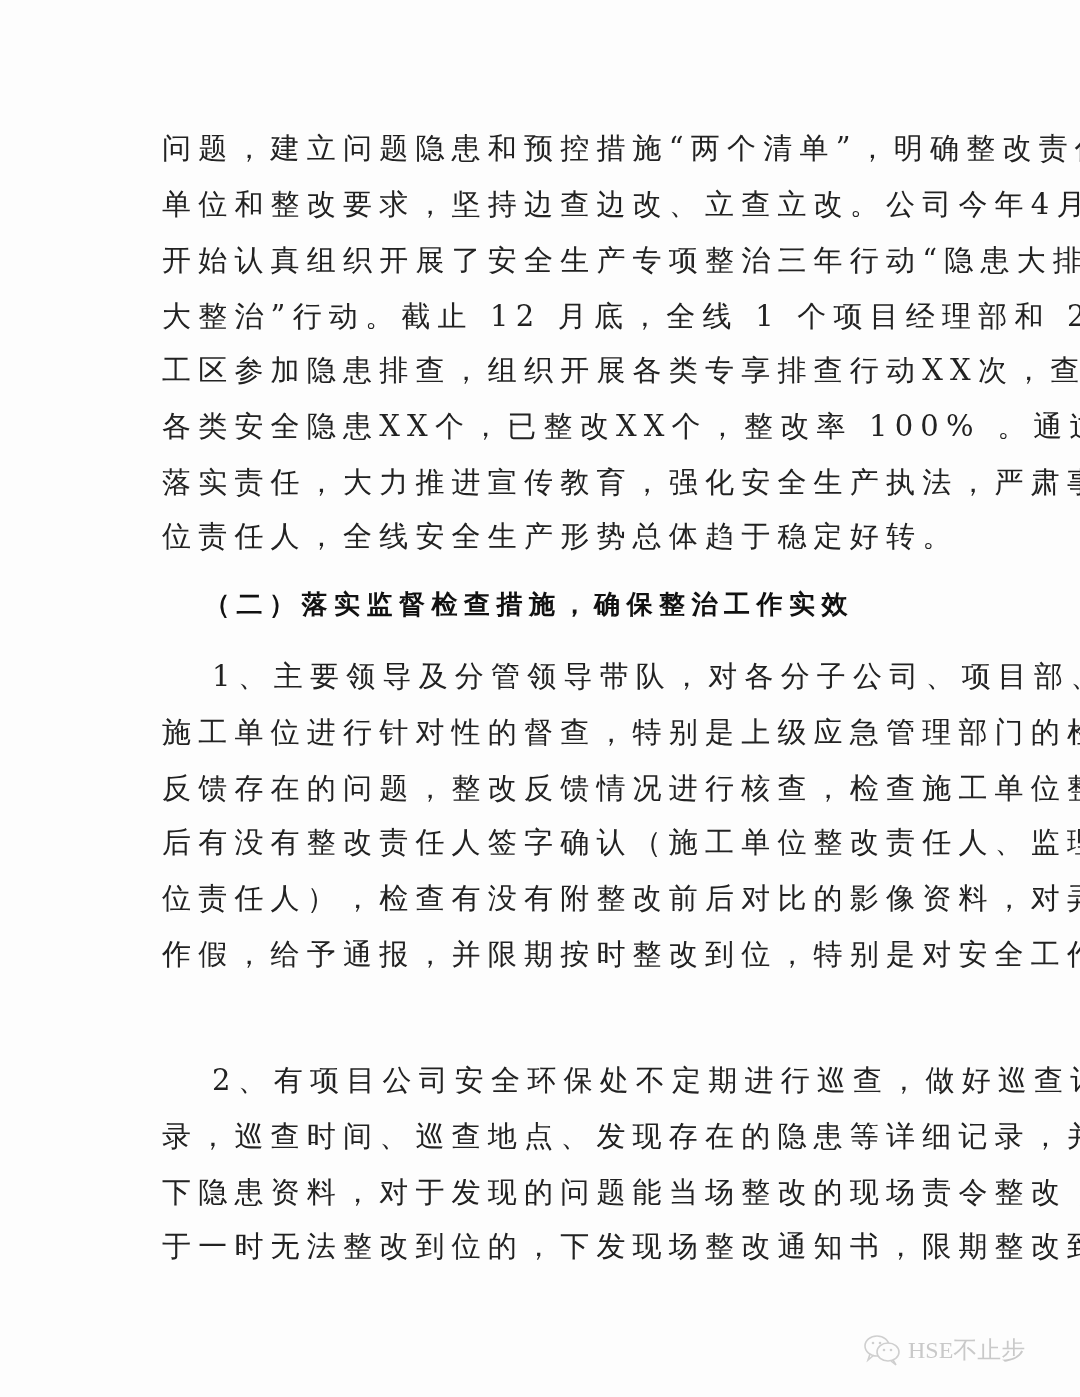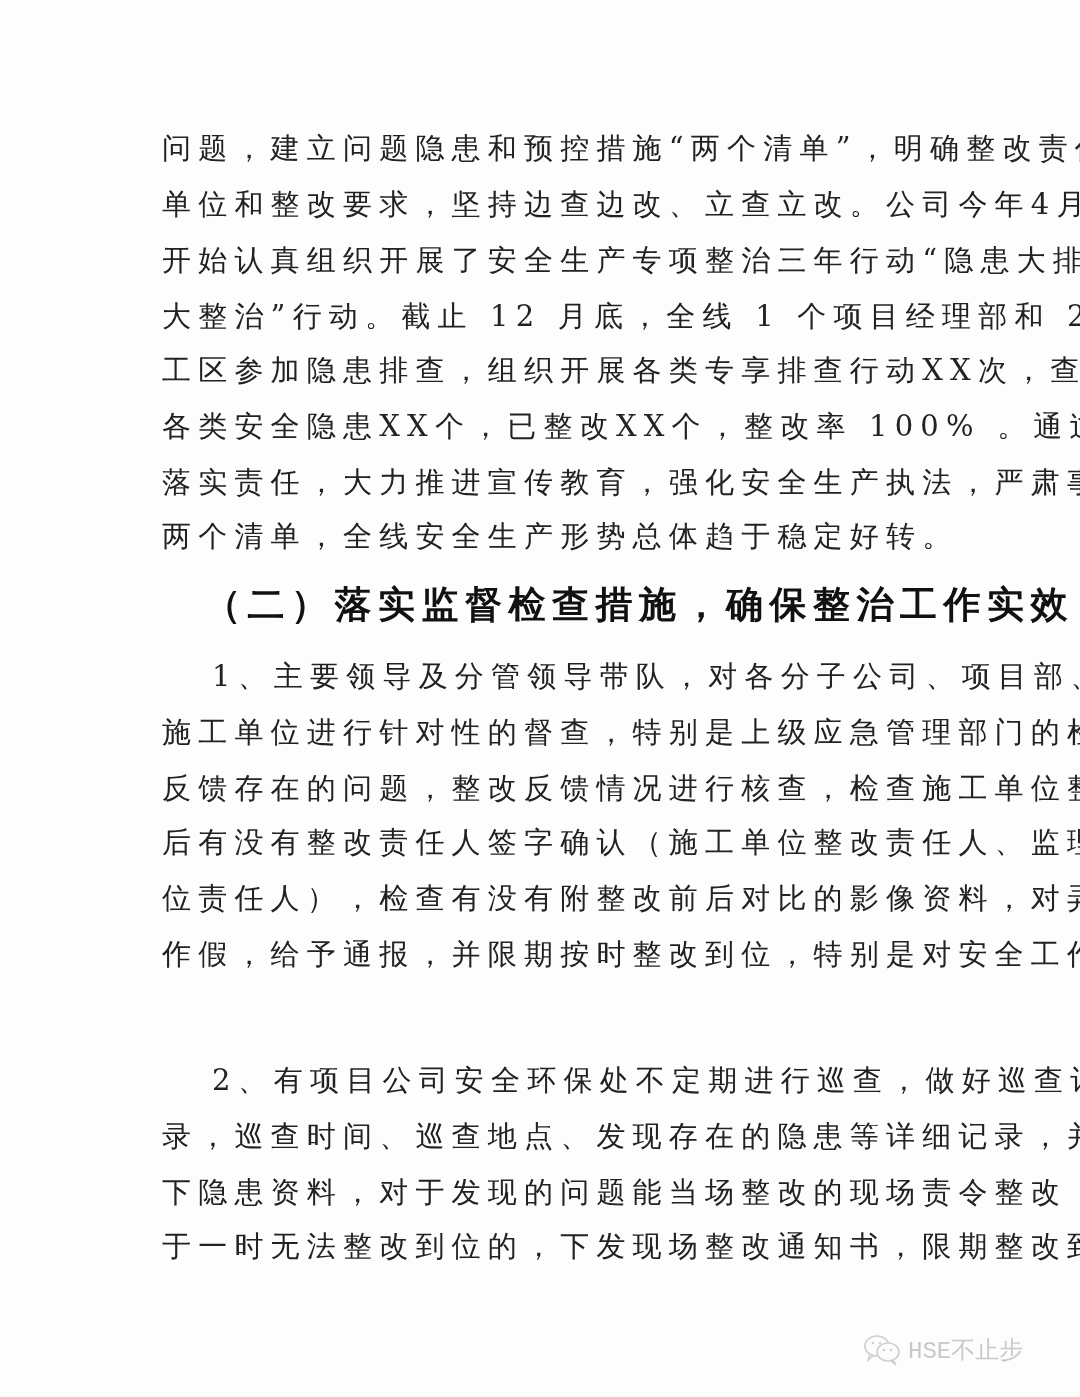--- a/index.html
+++ b/index.html
@@ -29,54 +29,54 @@
       font-size: 29px;
       line-height: 40px;
       white-space: nowrap;
       letter-spacing: 7.2px;
       color: #222;
     }
     .line.indent { left: 212px; width: 710px; }
     .heading {
       position: absolute;
       left: 204px;
-      font-size: 37px;
+      font-size: 26px;
       line-height: 40px;
       font-weight: bold;
       letter-spacing: 6.5px;
       color: #111;
       white-space: nowrap;
     }
     .watermark {
       position: absolute;
       left: 862px;
       top: 1332px;
       height: 36px;
       display: flex;
       align-items: center;
       gap: 6px;
       color: #c9c9c9;
-      font-family: Liberation Mono, monospace;
+      font-family: Liberation Serif, serif;
       font-size: 24px;
     }
     .watermark svg { display: block; }
   </style>
 </head>
 <body>
 
 <div class="page">
 
   <div class="line" style="top:128px">问题，建立问题隐患和预控措施“两个清单”，明确整改责任</div>
   <div class="line" style="top:184px">单位和整改要求，坚持边查边改、立查立改。公司今年4月底</div>
   <div class="line" style="top:240px">开始认真组织开展了安全生产专项整治三年行动“隐患大排查、</div>
   <div class="line" style="top:296px">大整治”行动。截止 12 月底，全线 1 个项目经理部和 2 个</div>
   <div class="line" style="top:350px">工区参加隐患排查，组织开展各类专享排查行动XX次，查出</div>
   <div class="line" style="top:406px">各类安全隐患XX个，已整改XX个，整改率 100% 。通过层层</div>
   <div class="line" style="top:462px">落实责任，大力推进宣传教育，强化安全生产执法，严肃事故</div>
-  <div class="line" style="top:516px">两个清单，全线安全生产形势总体趋于稳定好转。</div>
+  <div class="line" style="top:516px">位责任人，全线安全生产形势总体趋于稳定好转。</div>
 
   <div class="heading" style="top:584px">（二）落实监督检查措施，确保整治工作实效</div>
 
   <div class="line indent" style="top:656px">1、主要领导及分管领导带队，对各分子公司、项目部、</div>
   <div class="line" style="top:712px">施工单位进行针对性的督查，特别是上级应急管理部门的检查</div>
   <div class="line" style="top:768px">反馈存在的问题，整改反馈情况进行核查，检查施工单位整改</div>
   <div class="line" style="top:822px">后有没有整改责任人签字确认（施工单位整改责任人、监理单</div>
   <div class="line" style="top:878px">位责任人），检查有没有附整改前后对比的影像资料，对弄虚</div>
   <div class="line" style="top:934px">作假，给予通报，并限期按时整改到位，特别是对安全工作措</div>
 

